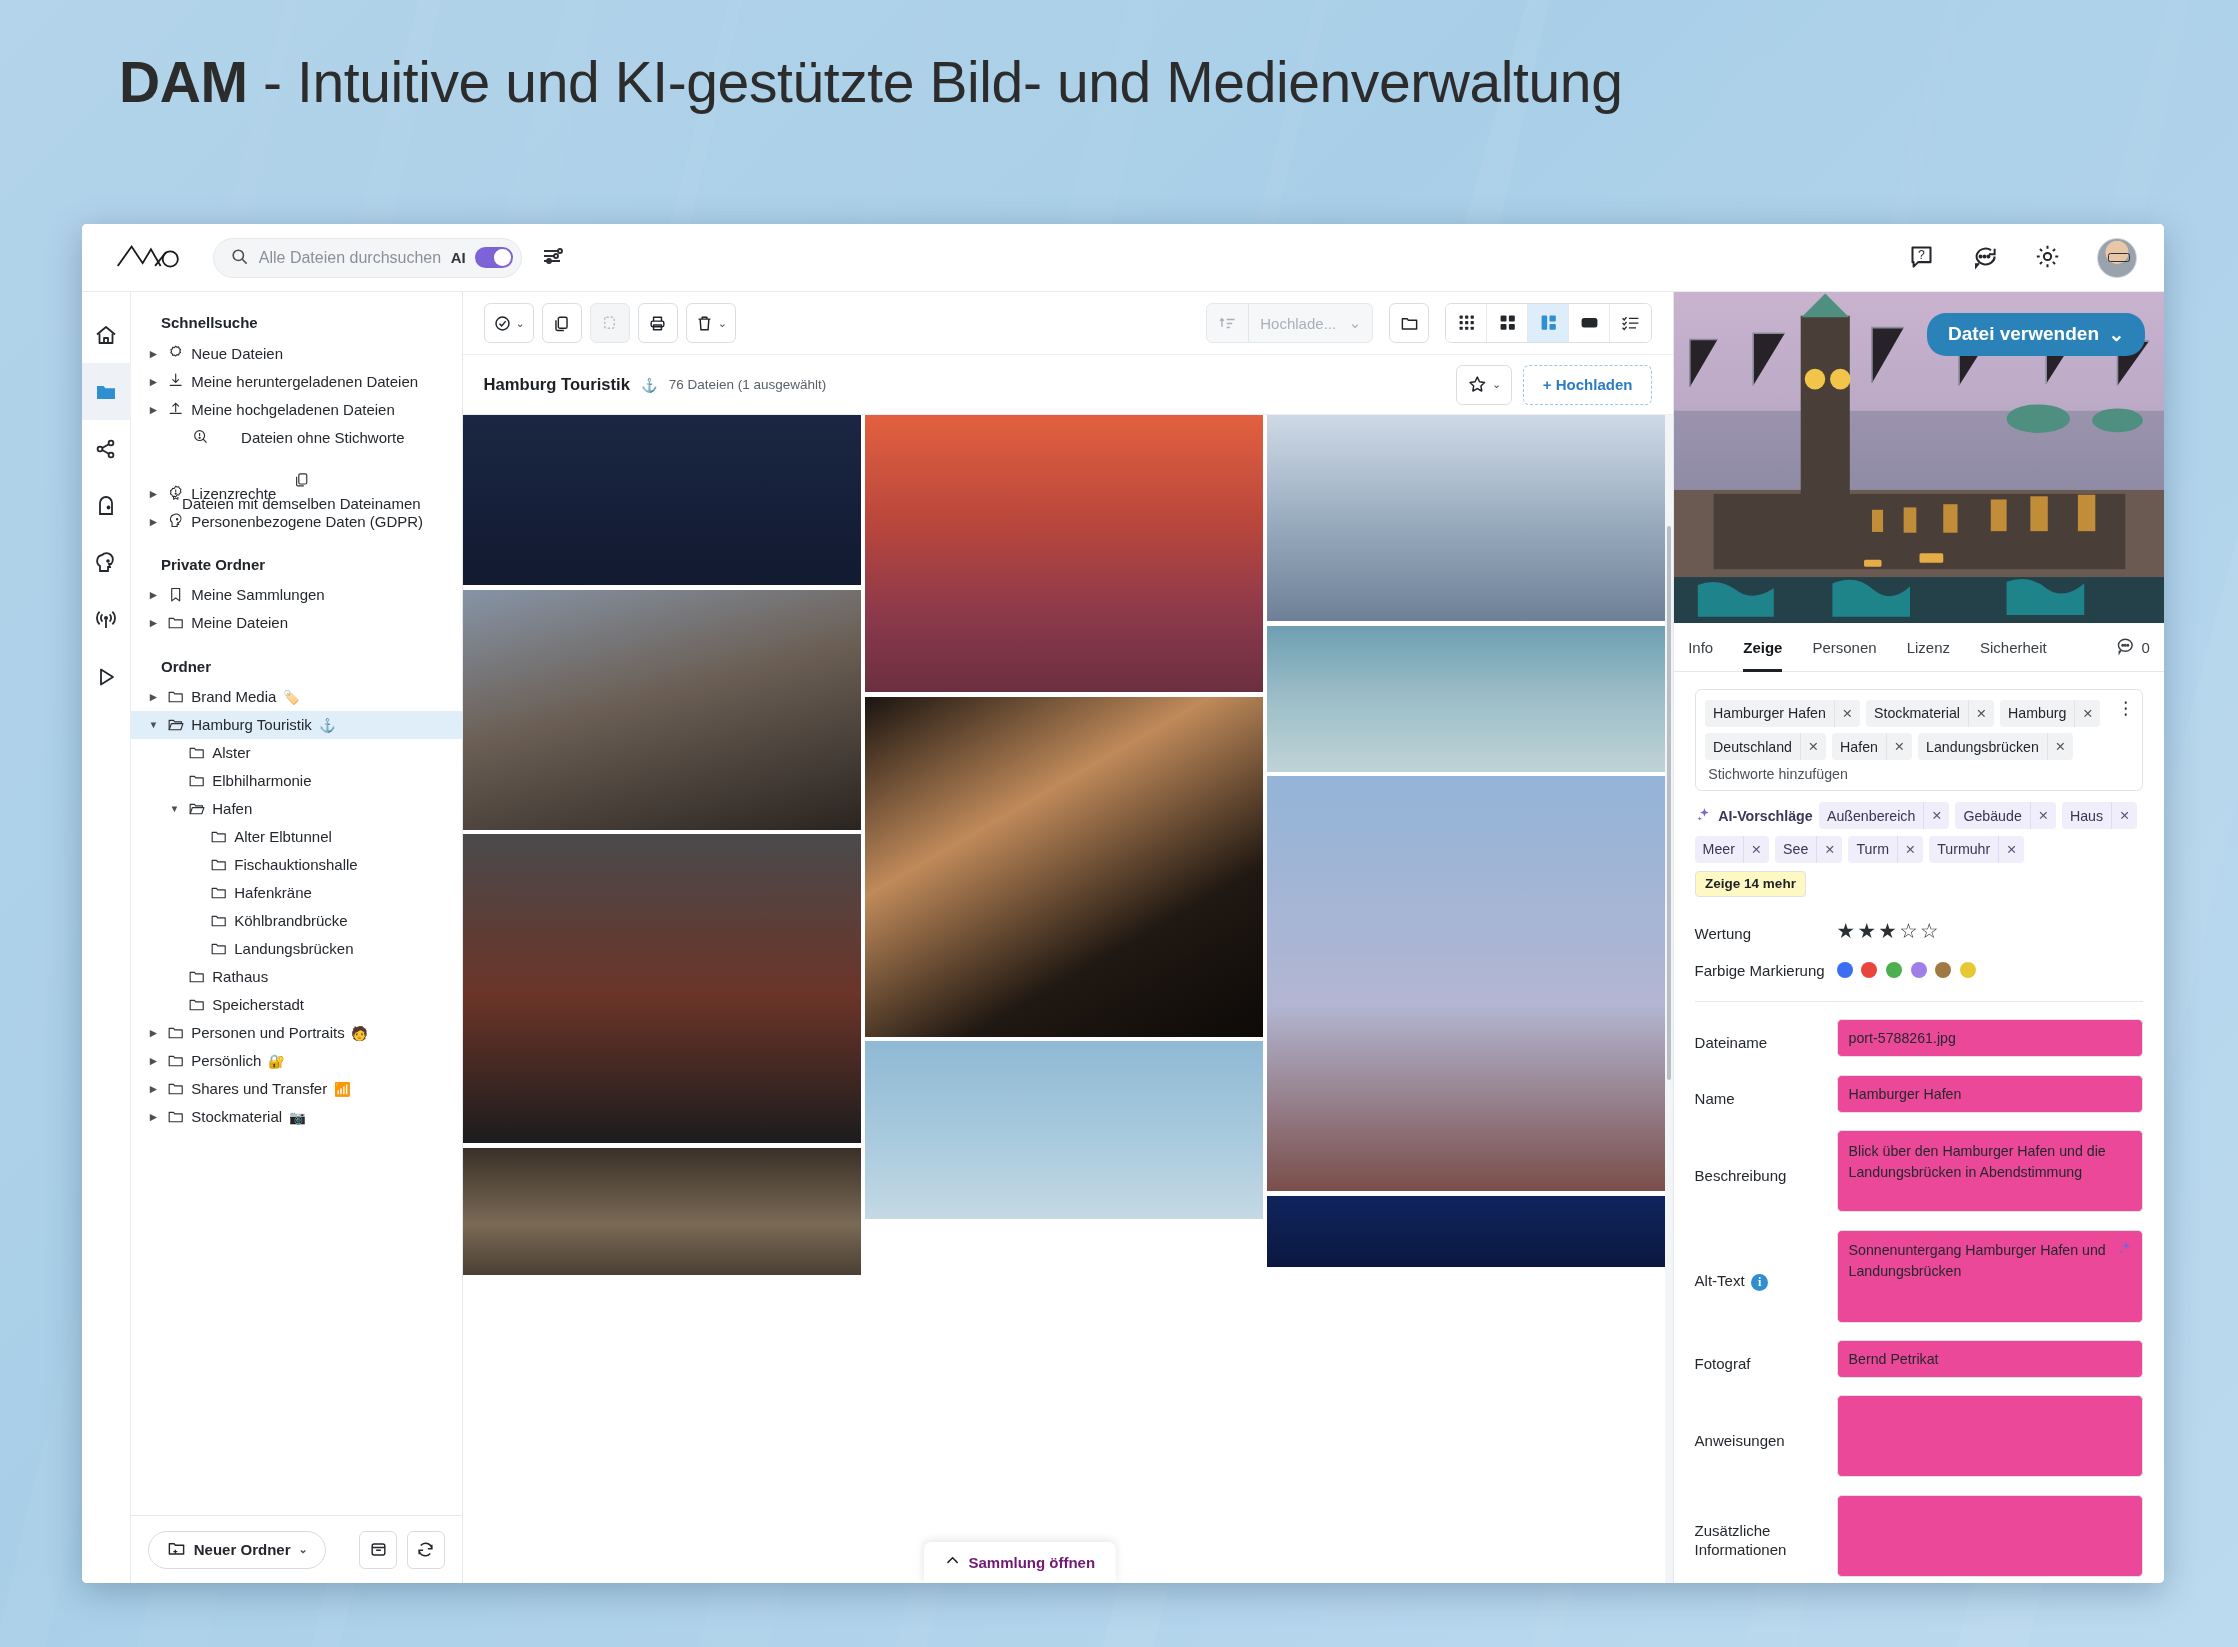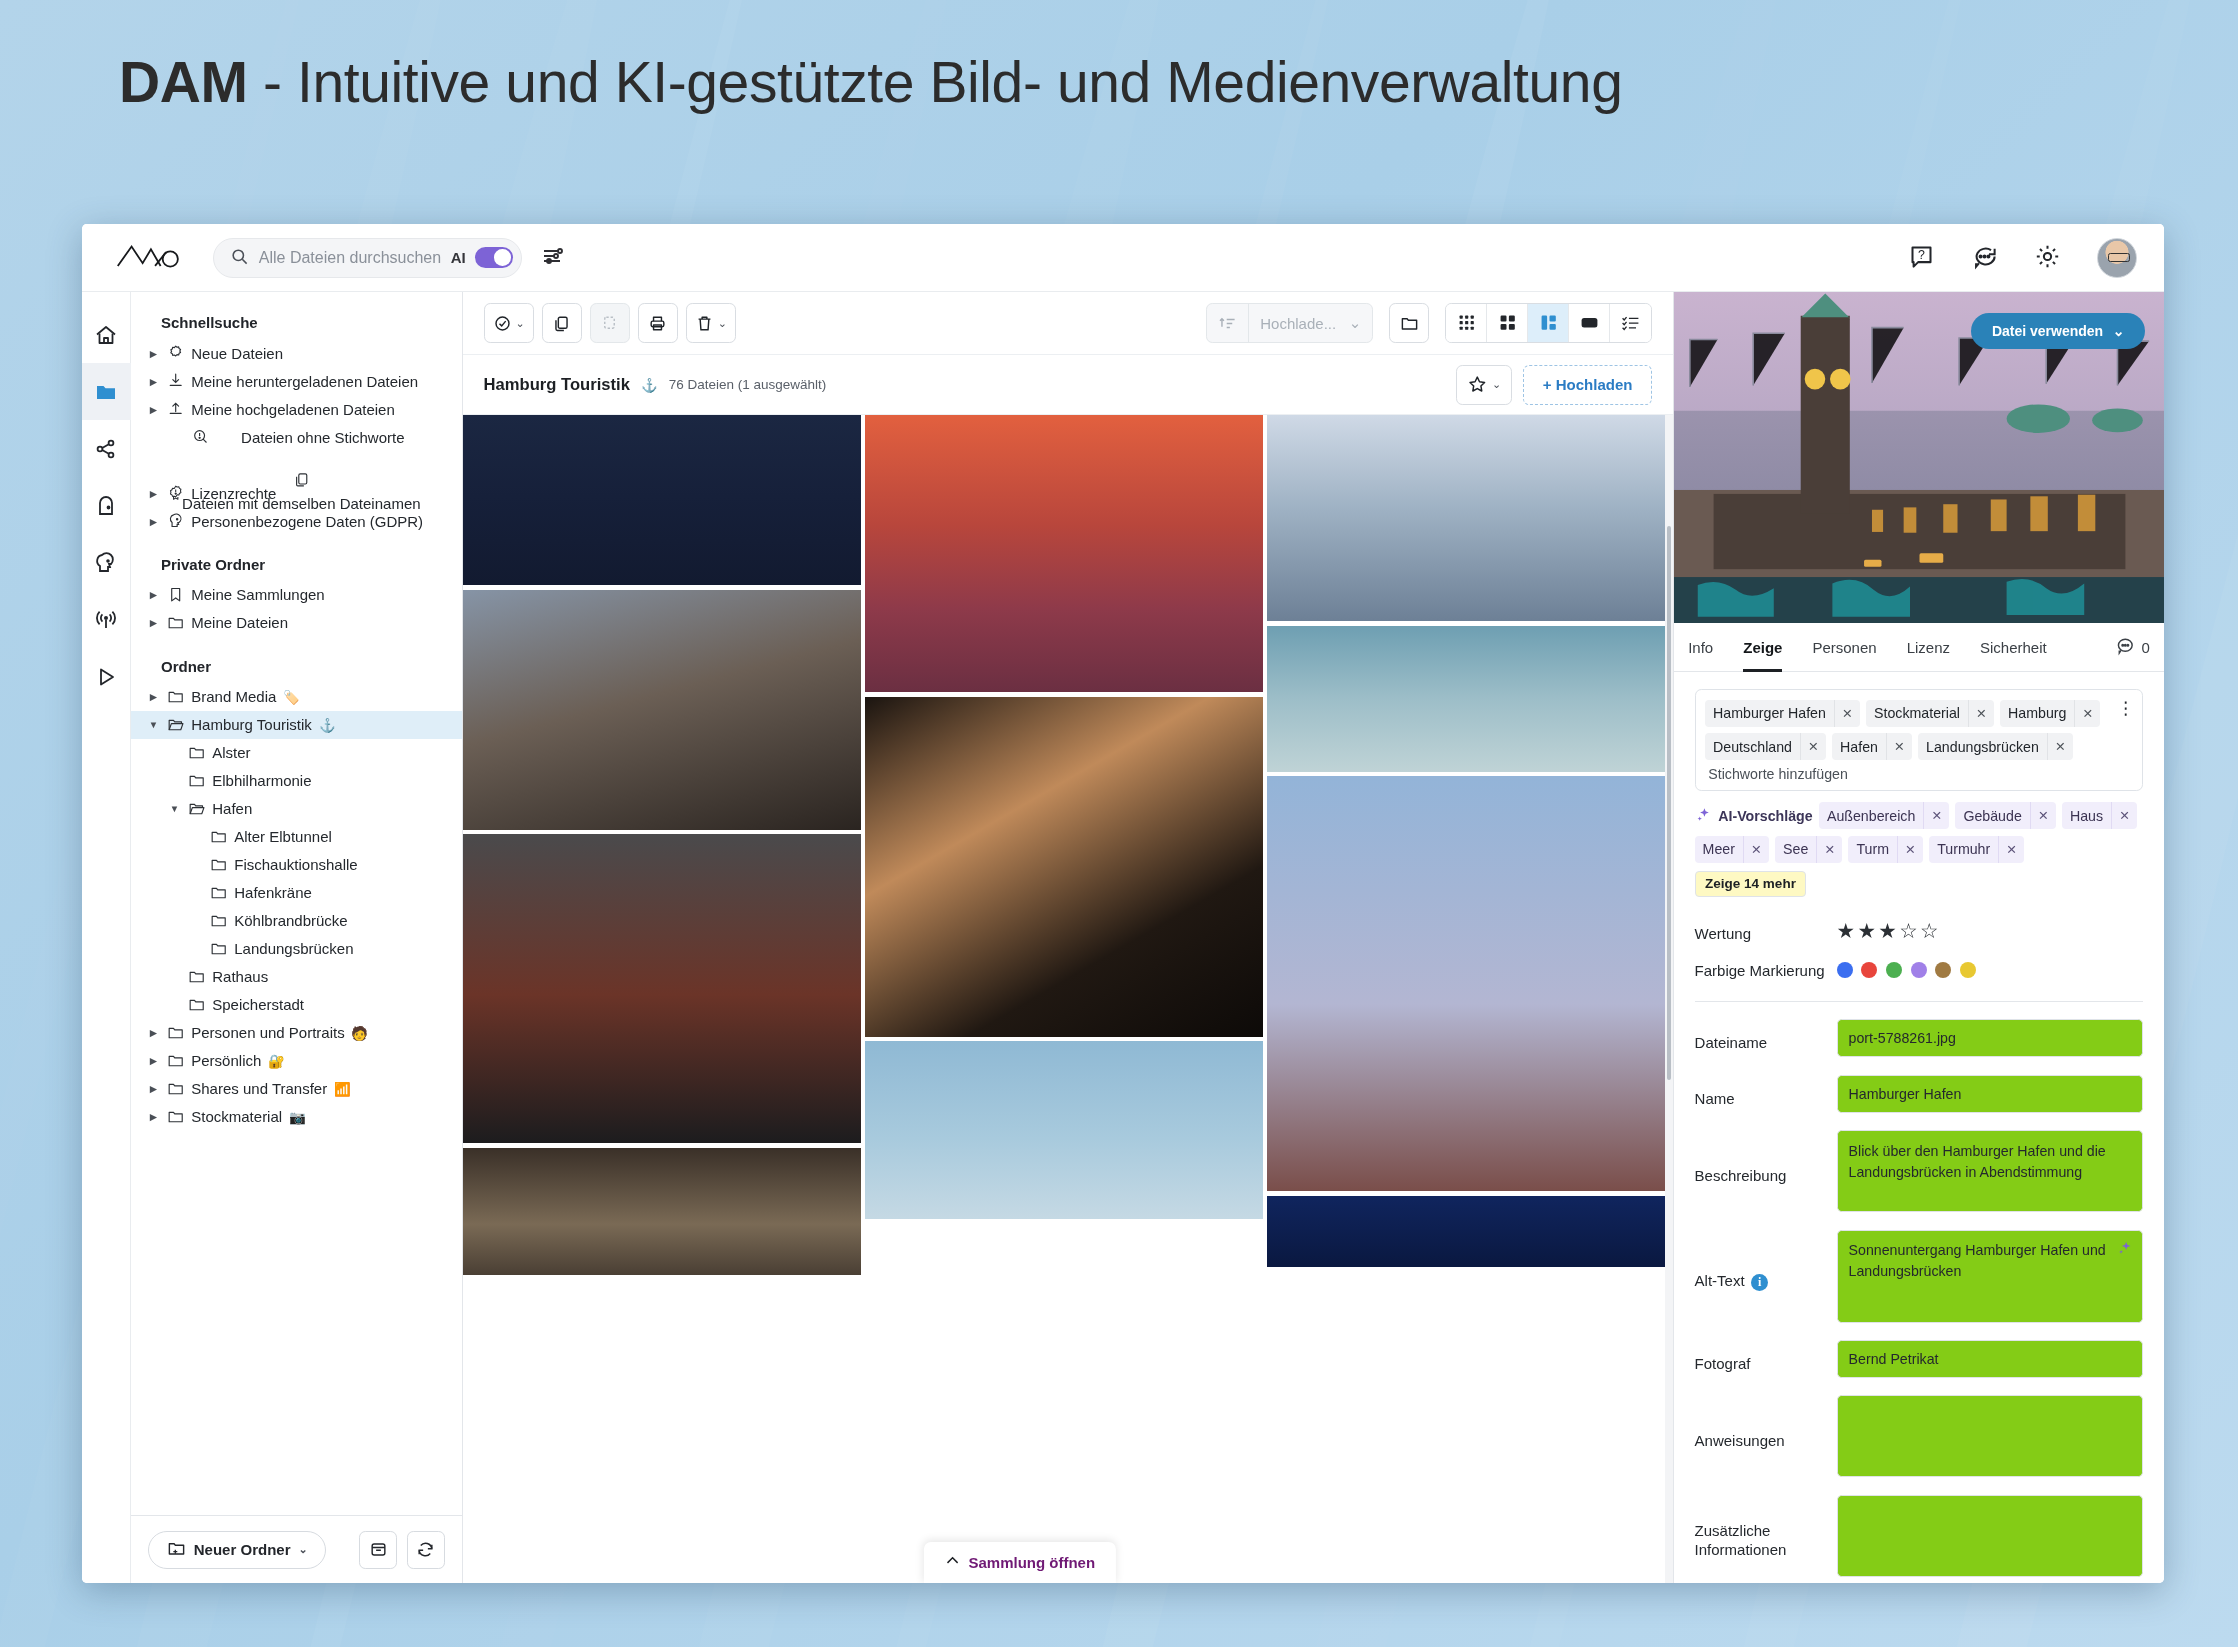--- a/index.html
+++ b/index.html
@@ -181,22 +181,22 @@
   }
 
   
   .rpanel {
     width: 491px; min-width:491px; border-left:0.8px solid #e3e6ea;
     display:flex; flex-direction:column; background:#fff; min-height:0;
   }
   .preview { height: 331px; min-height:331px; position:relative; overflow:hidden; }
   .use-btn {
     position:absolute; right: 19px; top: 20.6px;
-    background:#2a82b8; color:#fff; font-size:14px; font-weight:700;
-    padding: 10.3px 20.6px; border-radius: 19px; display:flex;align-items:flex-end;gap:9.5px;
+    background:#2a82b8; color:#fff; font-size:19px; font-weight:700;
+    padding: 10.3px 20.6px; border-radius: 19px; display:flex;align-items:flex-start;gap:9.5px;
   }
   .tabs { display:flex; align-items:center; height: 49px; min-height:49px;
           border-bottom:0.8px solid #e3e6ea; padding: 0 14.2px; gap: 30px; }
   .tab { font-size: 15px; color:#3b4046; height:49px; display:flex;align-items:center; position:relative; }
   .tab.active { font-weight:700; color:#14171a; }
   .tab.active::after { content:""; position:absolute; left:0; right:0; bottom:0; height:2.4px; background:#1d2024; }
   .tab-comments { margin-left:auto; display:flex; align-items:center; gap:6.3px; font-size:15px; color:#3b4046; }
 
   .rbody { flex:1; overflow:hidden; padding: 17.4px 20.6px 0 20.6px; min-height:0; }
 
@@ -223,21 +223,21 @@
   }
 
   .frow { display:flex; align-items:center; margin-top: 17.4px; }
   .flabel { width: 142px; min-width:142px; font-size: 15px; color:#24282d; padding-top: 9.5px; line-height:1.3; }
   .fval { flex:1; }
   .stars { display:flex; gap: 2.4px; padding-top: 4.7px; font-size: 20.6px; color:#2b2f34; line-height:1; }
   .dots { display:flex; gap: 8.7px; padding-top: 8px; }
   .dots i { width: 16px; height: 16px; border-radius:50%; display:block; }
   .hr { height:0.8px; background:#e3e6ea; margin: 20.6px 0 4.7px 0; }
   .input {
-    border:0.8px solid #dfe3e8; border-radius:4.7px; background:#84cc16;
+    border:0.8px solid #dfe3e8; border-radius:4.7px; background:#ec4899;
     font-size: 14.2px; color:#24282d; padding: 9.5px 11px; min-height: 38px;
     display:flex; align-items:center;
   }
   .input.ta { align-items:flex-start; line-height:1.5; min-height: 82px; position:relative; }
   .input.ta.big { min-height: 93px; }
   .spark { position:absolute; right: 9.5px; top: 8px; color:#7d63d6; font-size:16px; }
   .cal { margin-left:auto; color:#2b2f34; }
   .info-i {
     display:inline-flex; align-items:center; justify-content:center;
     width: 17.4px; height:17.4px; border-radius:50%; background:#2f8fd0; color:#fff;

